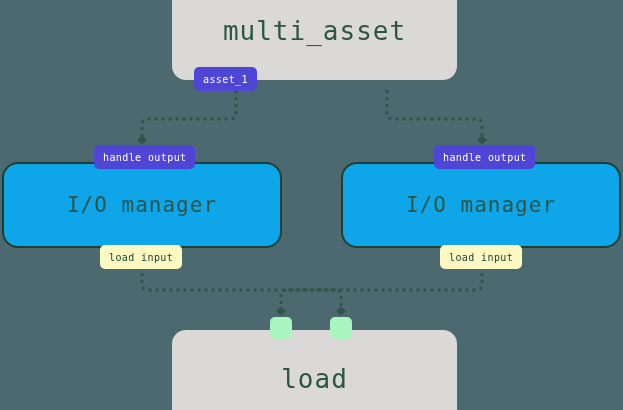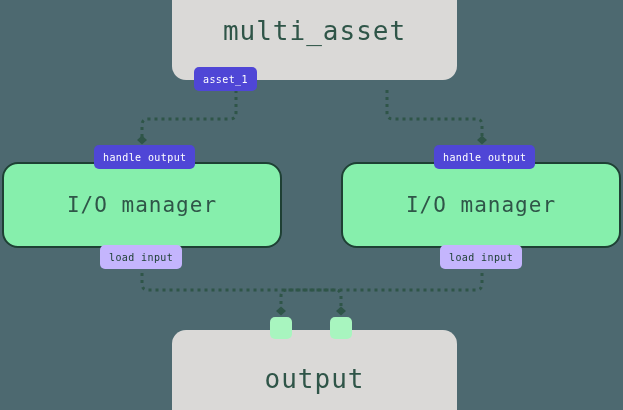--- a/index.html
+++ b/index.html
@@ -36,21 +36,21 @@
     justify-content: center;
   }
   .node-asset {
     background: #dad9d7;
     border-radius: 14px;
     color: #2f5548;
     font-size: 26px;
     letter-spacing: 1px;
   }
   .node-io {
-    background: #86efac;
+    background: #0ea5e9;
     border: 2px solid #1e4034;
     border-radius: 16px;
     color: #2f5548;
     font-size: 21px;
     letter-spacing: 1px;
   }
 
   
   .badge {
     position: absolute;
@@ -63,21 +63,21 @@
     border-radius: 5px;
     padding: 12px 9px;
     white-space: nowrap;
     letter-spacing: 0.4px;
   }
   .badge-out {
     background: #4f46d6;
     color: #ffffff;
   }
   .badge-in {
-    background: #c4b5fd;
+    background: #fef9c3;
     color: #1e4034;
   }
 
   
   .handle-square {
     position: absolute;
     width: 22px;
     height: 22px;
     background: #a8f5bf;
     border-radius: 5px;
@@ -131,20 +131,20 @@
 
   <div class="badge badge-out" style="left:434px; top:145px;">
     <span>handle output</span>
   </div>
 
   <div class="badge badge-in" style="left:440px; top:245px;">
     <span>load input</span>
   </div>
 
   <div class="node node-asset" style="left:172px; top:330px; width:285px; height:98px;">
-    <span>output</span>
+    <span>load</span>
   </div>
 
   <div class="handle-square" style="left:270px; top:317px;"></div>
 
   <div class="handle-square" style="left:330px; top:317px;"></div>
 
 </div>
 
 </body></html>

